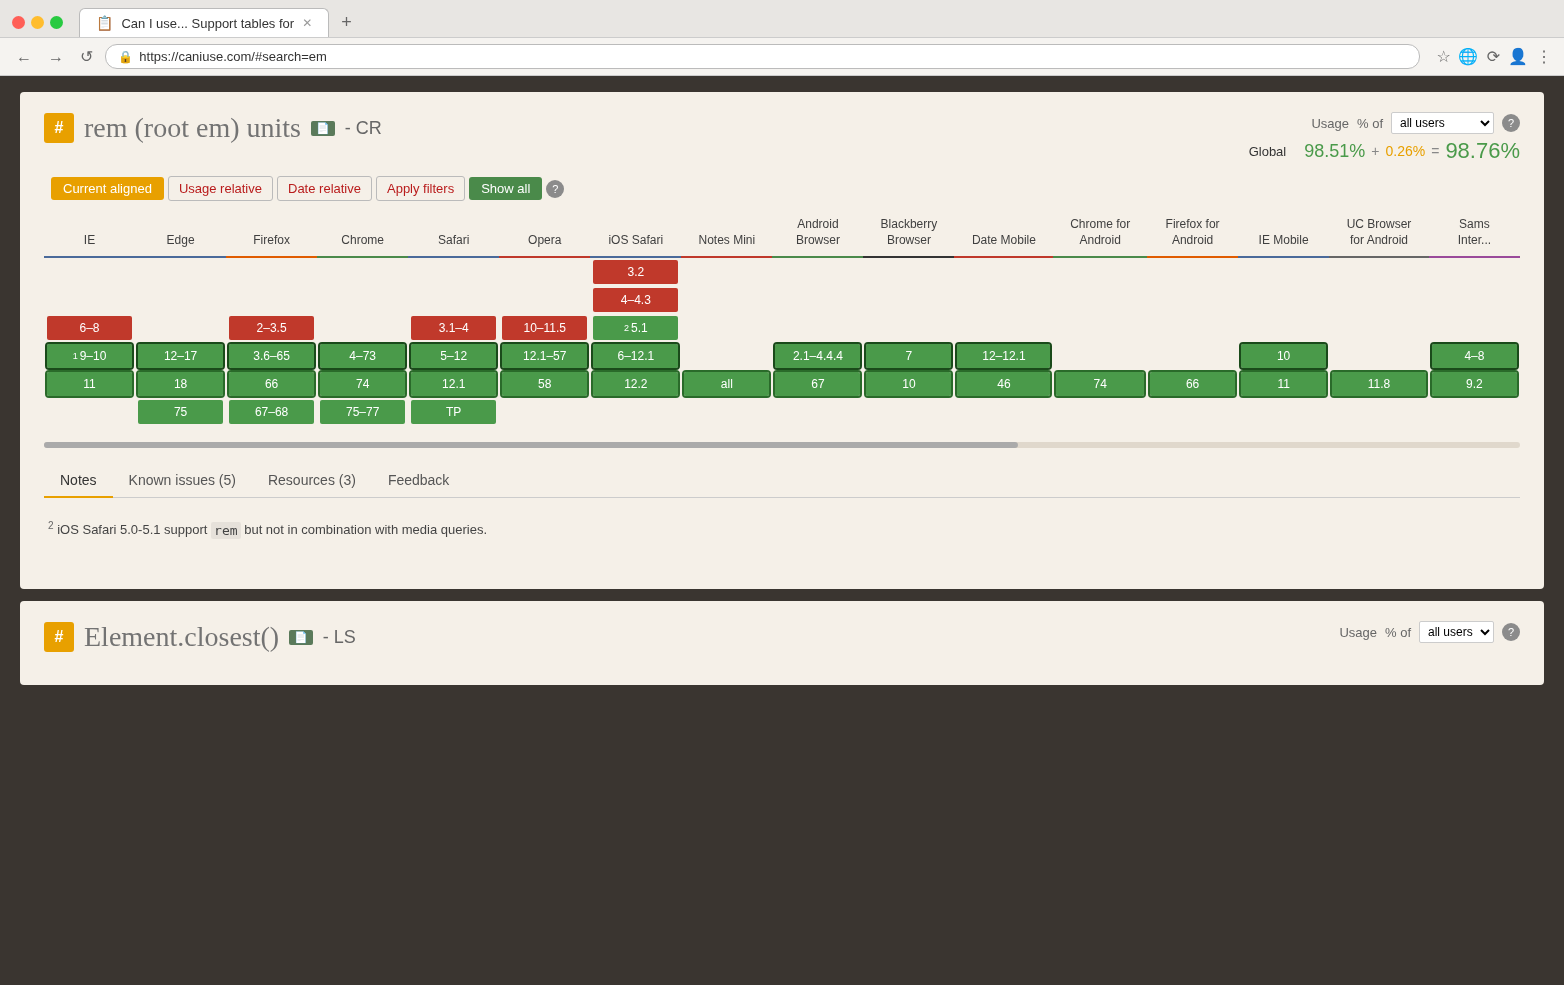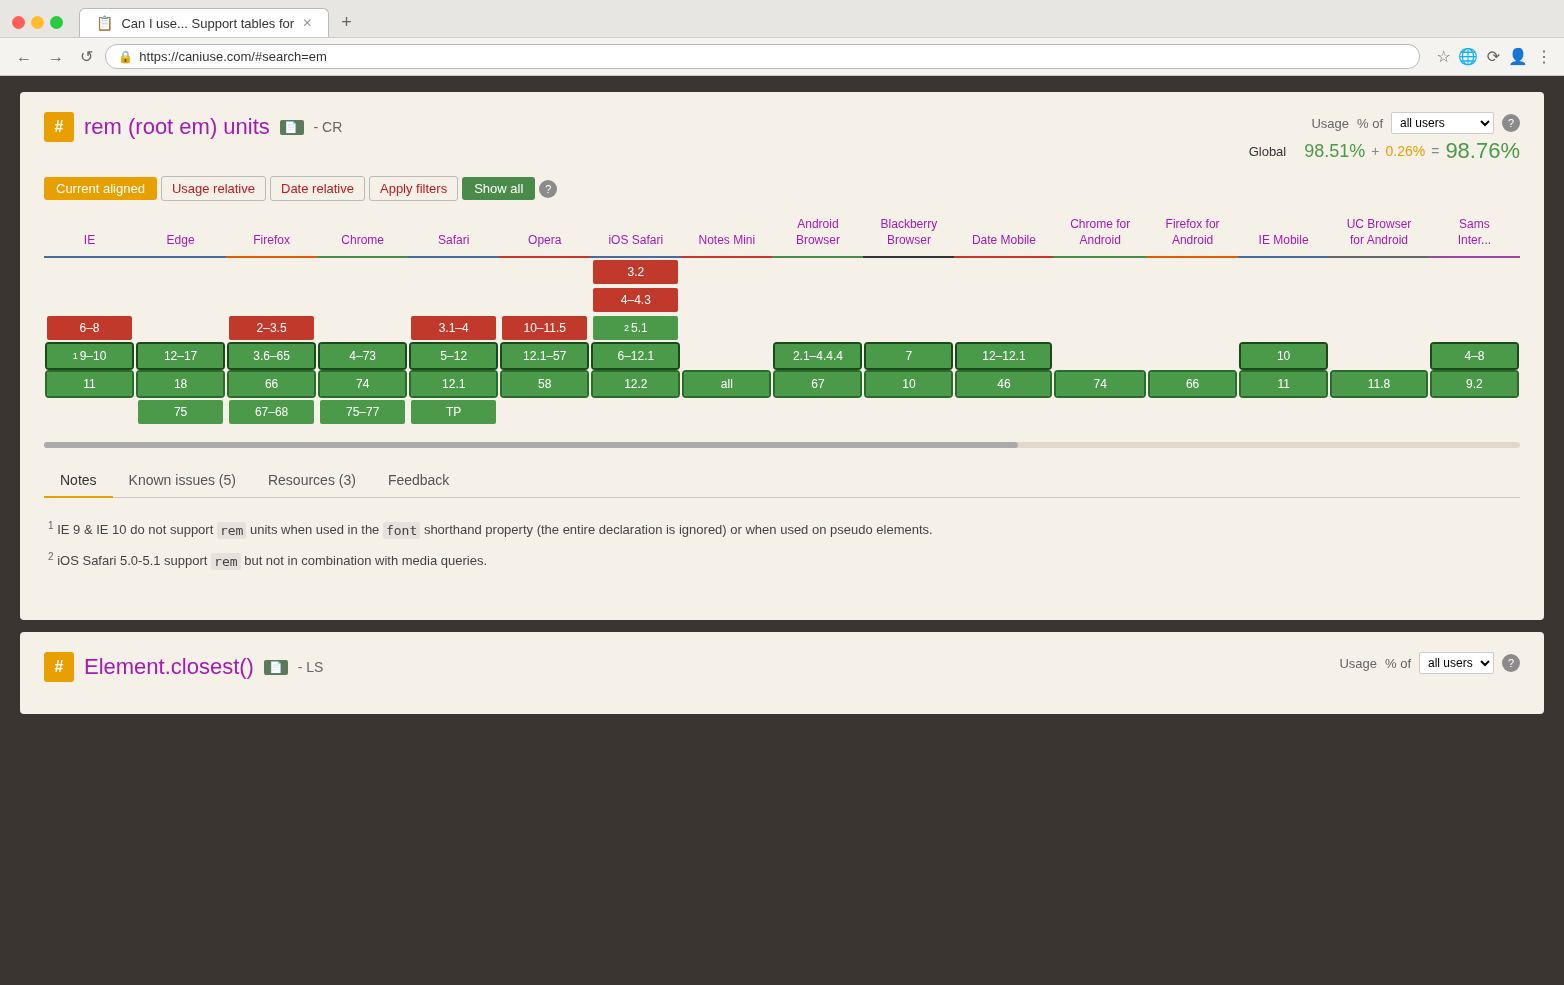--- a/index.html
+++ b/index.html
@@ -91,35 +91,36 @@
     .hash-icon {
       background: #e8a000;
       color: white;
       font-weight: bold;
       font-size: 16px;
       width: 30px; height: 30px;
       display: flex; align-items: center; justify-content: center;
       border-radius: 3px;
     }
     .feature-title {
-      font-size: 22px;
+      font-size: 28px;
       font-weight: 300;
-      color: #a21caf;
+      color: #737373;
+      font-family: Liberation Serif, serif;
     }
     .spec-badge {
       background: #5a7a5a;
       color: #fff;
       font-size: 11px;
       padding: 1px 5px;
       border-radius: 2px;
       cursor: pointer;
     }
     .spec-label {
       color: #666;
-      font-size: 14px;
+      font-size: 18px;
     }
     .usage-area {
       text-align: right;
     }
     .usage-label { color: #666; font-size: 13px; }
     .usage-global { color: #333; font-size: 13px; margin-right: 12px; }
     .usage-select {
       font-size: 12px;
       padding: 2px 4px;
       border: 1px solid #ccc;
@@ -156,20 +157,21 @@
       margin-bottom: 12px;
     }
     .btn-current {
       background: #e8a000;
       color: white;
       border: none;
       padding: 4px 12px;
       font-size: 13px;
       border-radius: 3px;
       cursor: pointer;
+      margin-left: 7px;
     }
     .btn-filter {
       background: none;
       border: 1px solid #bbb;
       padding: 4px 10px;
       font-size: 13px;
       color: #b91c1c;
       border-radius: 3px;
       cursor: pointer;
     }
@@ -198,21 +200,21 @@
       margin-bottom: 16px;
     }
     .support-table {
       border-collapse: collapse;
       min-width: 100%;
     }
     .support-table th {
       text-align: center;
       font-weight: normal;
       font-size: 12px;
-      color: #a21caf;
+      color: #404040;
       padding: 4px 6px 8px;
       border-bottom: 2px solid #4a6a9a;
       min-width: 70px;
       vertical-align: bottom;
       line-height: 1.3;
     }
     .support-table td {
       text-align: center;
       padding: 2px 3px;
       font-size: 12px;
@@ -697,24 +699,20 @@
 
     <div class="tabs-bar">
       <div class="tab-item active">Notes</div>
       <div class="tab-item">Known issues (5)</div>
       <div class="tab-item">Resources (3)</div>
       <div class="tab-item">Feedback</div>
     </div>
 
     <div class="notes-content">
       <p>
-        <sup>1</sup>
-        IE 9 &amp; IE 10 do not support <code>rem</code> units when used in the <code>font</code> shorthand property (the entire declaration is ignored) or when used on pseudo elements.
-      </p>
-      <p>
         <sup>2</sup>
         iOS Safari 5.0-5.1 support <code>rem</code> but not in combination with media queries.
       </p>
     </div>
   </div>
 
   <div class="feature-card-partial">
     <div class="feature-header">
       <div class="feature-title-area">
         <div class="hash-icon">#</div>

